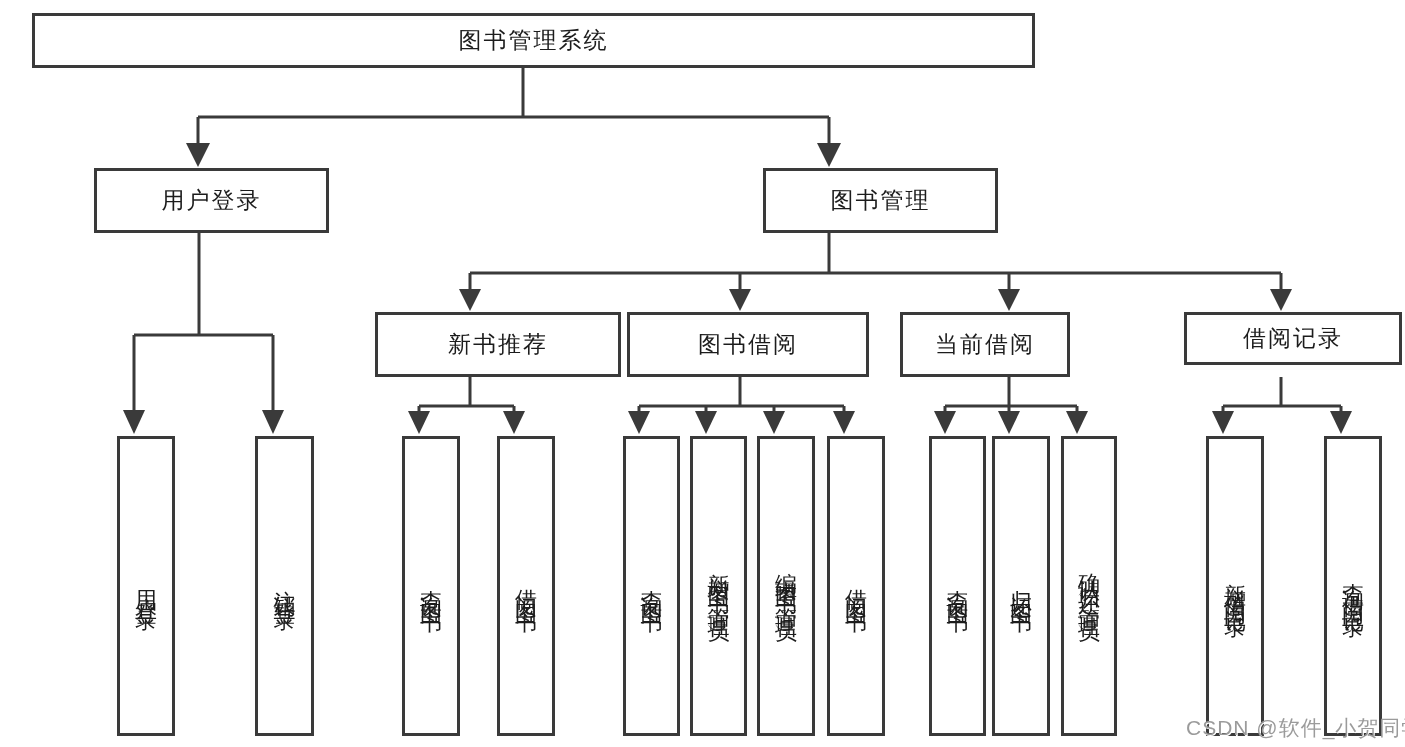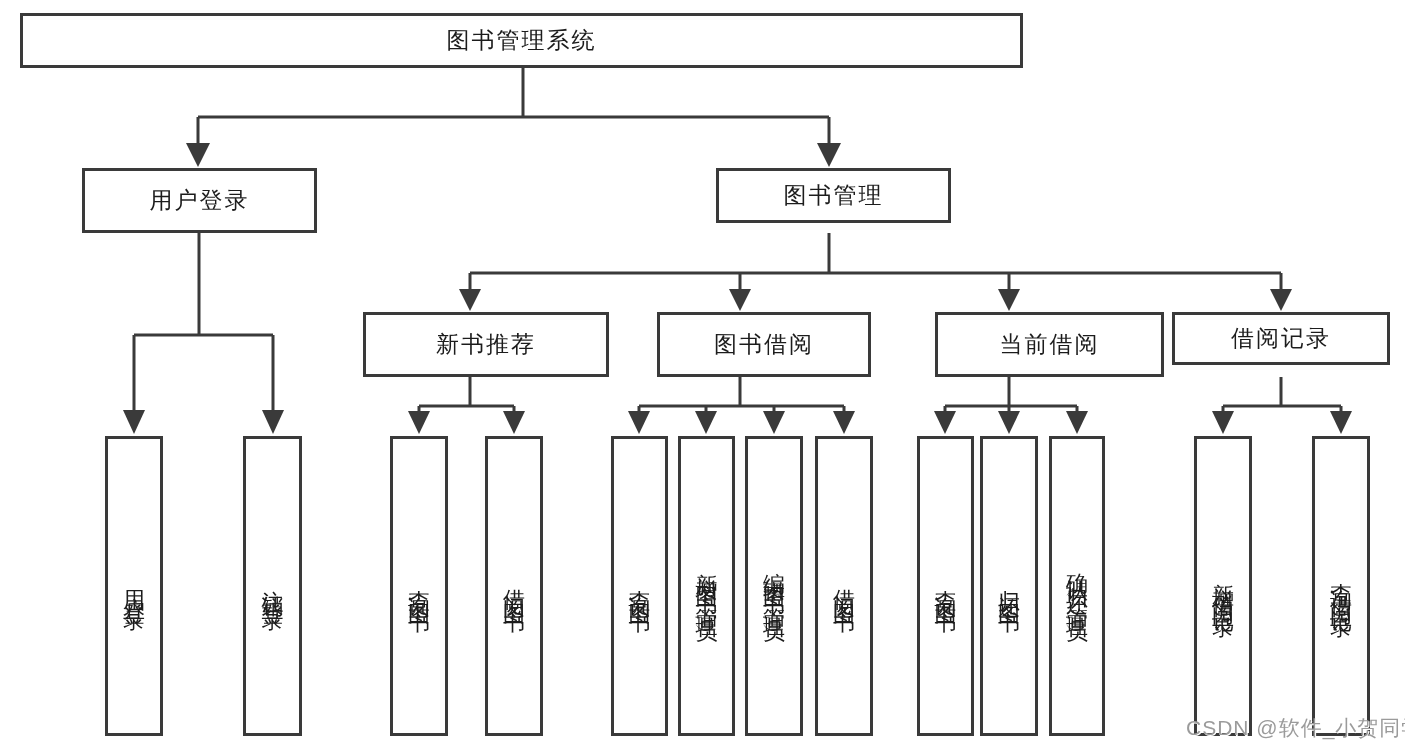--- a/index.html
+++ b/index.html
@@ -4,21 +4,21 @@
 <style>
   html,body { margin:0; padding:0; background:#ffffff; }
   #canvas {
     position:relative; width:1405px; height:747px; background:#ffffff;
     font-family:"Liberation Sans", sans-serif; overflow:hidden;
   }
   #connectors { position:absolute; left:0; top:0; width:1405px; height:747px; z-index:1; pointer-events:none; }
   .box {
     position:absolute; background:#ffffff; border:3px solid #3a3a3a; box-sizing:border-box;
     display:flex; align-items:center; justify-content:center;
-    color:#1c1c1c; z-index:2;
+    color:#1c1c1c; z-index:2;margin-left:12px;
   }
   .h { font-size:23px; letter-spacing:2px; white-space:nowrap; }
   .v { writing-mode:vertical-rl; text-orientation:mixed; font-size:22px; letter-spacing:7px; line-height:1; }
   #watermark {
     position:absolute; left:1186px; top:714px; z-index:3;
     font-size:21px; color:#9b9b9b; letter-spacing:1px; white-space:nowrap;
     text-shadow:1px 1px 0 #ffffff;
   }
 </style>
 </head>
@@ -72,25 +72,25 @@
     <g stroke="#3a3a3a" stroke-width="3" fill="#3a3a3a">
       <path d="M1281,377 V406 M1223,406 H1341 M1223,406 V414 M1341,406 V414" fill="none"></path>
       <polygon points="1212,411 1234,411 1223,434" stroke="none"></polygon>
       <polygon points="1330,411 1352,411 1341,434" stroke="none"></polygon>
     </g>
   </svg>
 
   <div class="box h" style="left:20px;top:13px;width:1003px;height:55px">图书管理系统</div>
 
   <div class="box h" style="left:82px;top:168px;width:235px;height:65px">用户登录</div>
-  <div class="box h" style="left:716px;top:168px;width:235px;height:55px">图书管理</div>
+  <div class="box h" style="left:751px;top:168px;width:235px;height:65px">图书管理</div>
 
   <div class="box h" style="left:363px;top:312px;width:246px;height:65px">新书推荐</div>
-  <div class="box h" style="left:657px;top:312px;width:214px;height:65px">图书借阅</div>
-  <div class="box h" style="left:935px;top:312px;width:229px;height:65px">当前借阅</div>
+  <div class="box h" style="left:615px;top:312px;width:242px;height:65px">图书借阅</div>
+  <div class="box h" style="left:888px;top:312px;width:170px;height:65px">当前借阅</div>
   <div class="box h" style="left:1172px;top:312px;width:218px;height:53px">借阅记录</div>
 
   <div class="box v" style="left:105px;top:436px;width:58px;height:300px">用户登录</div>
   <div class="box v" style="left:243px;top:436px;width:59px;height:300px">注销登录</div>
 
   <div class="box v" style="left:390px;top:436px;width:58px;height:300px">查询图书</div>
   <div class="box v" style="left:485px;top:436px;width:58px;height:300px">借阅图书</div>
 
   <div class="box v" style="left:611px;top:436px;width:57px;height:300px">查询图书</div>
   <div class="box v" style="left:678px;top:436px;width:57px;height:300px">新增图书（管理员）</div>

